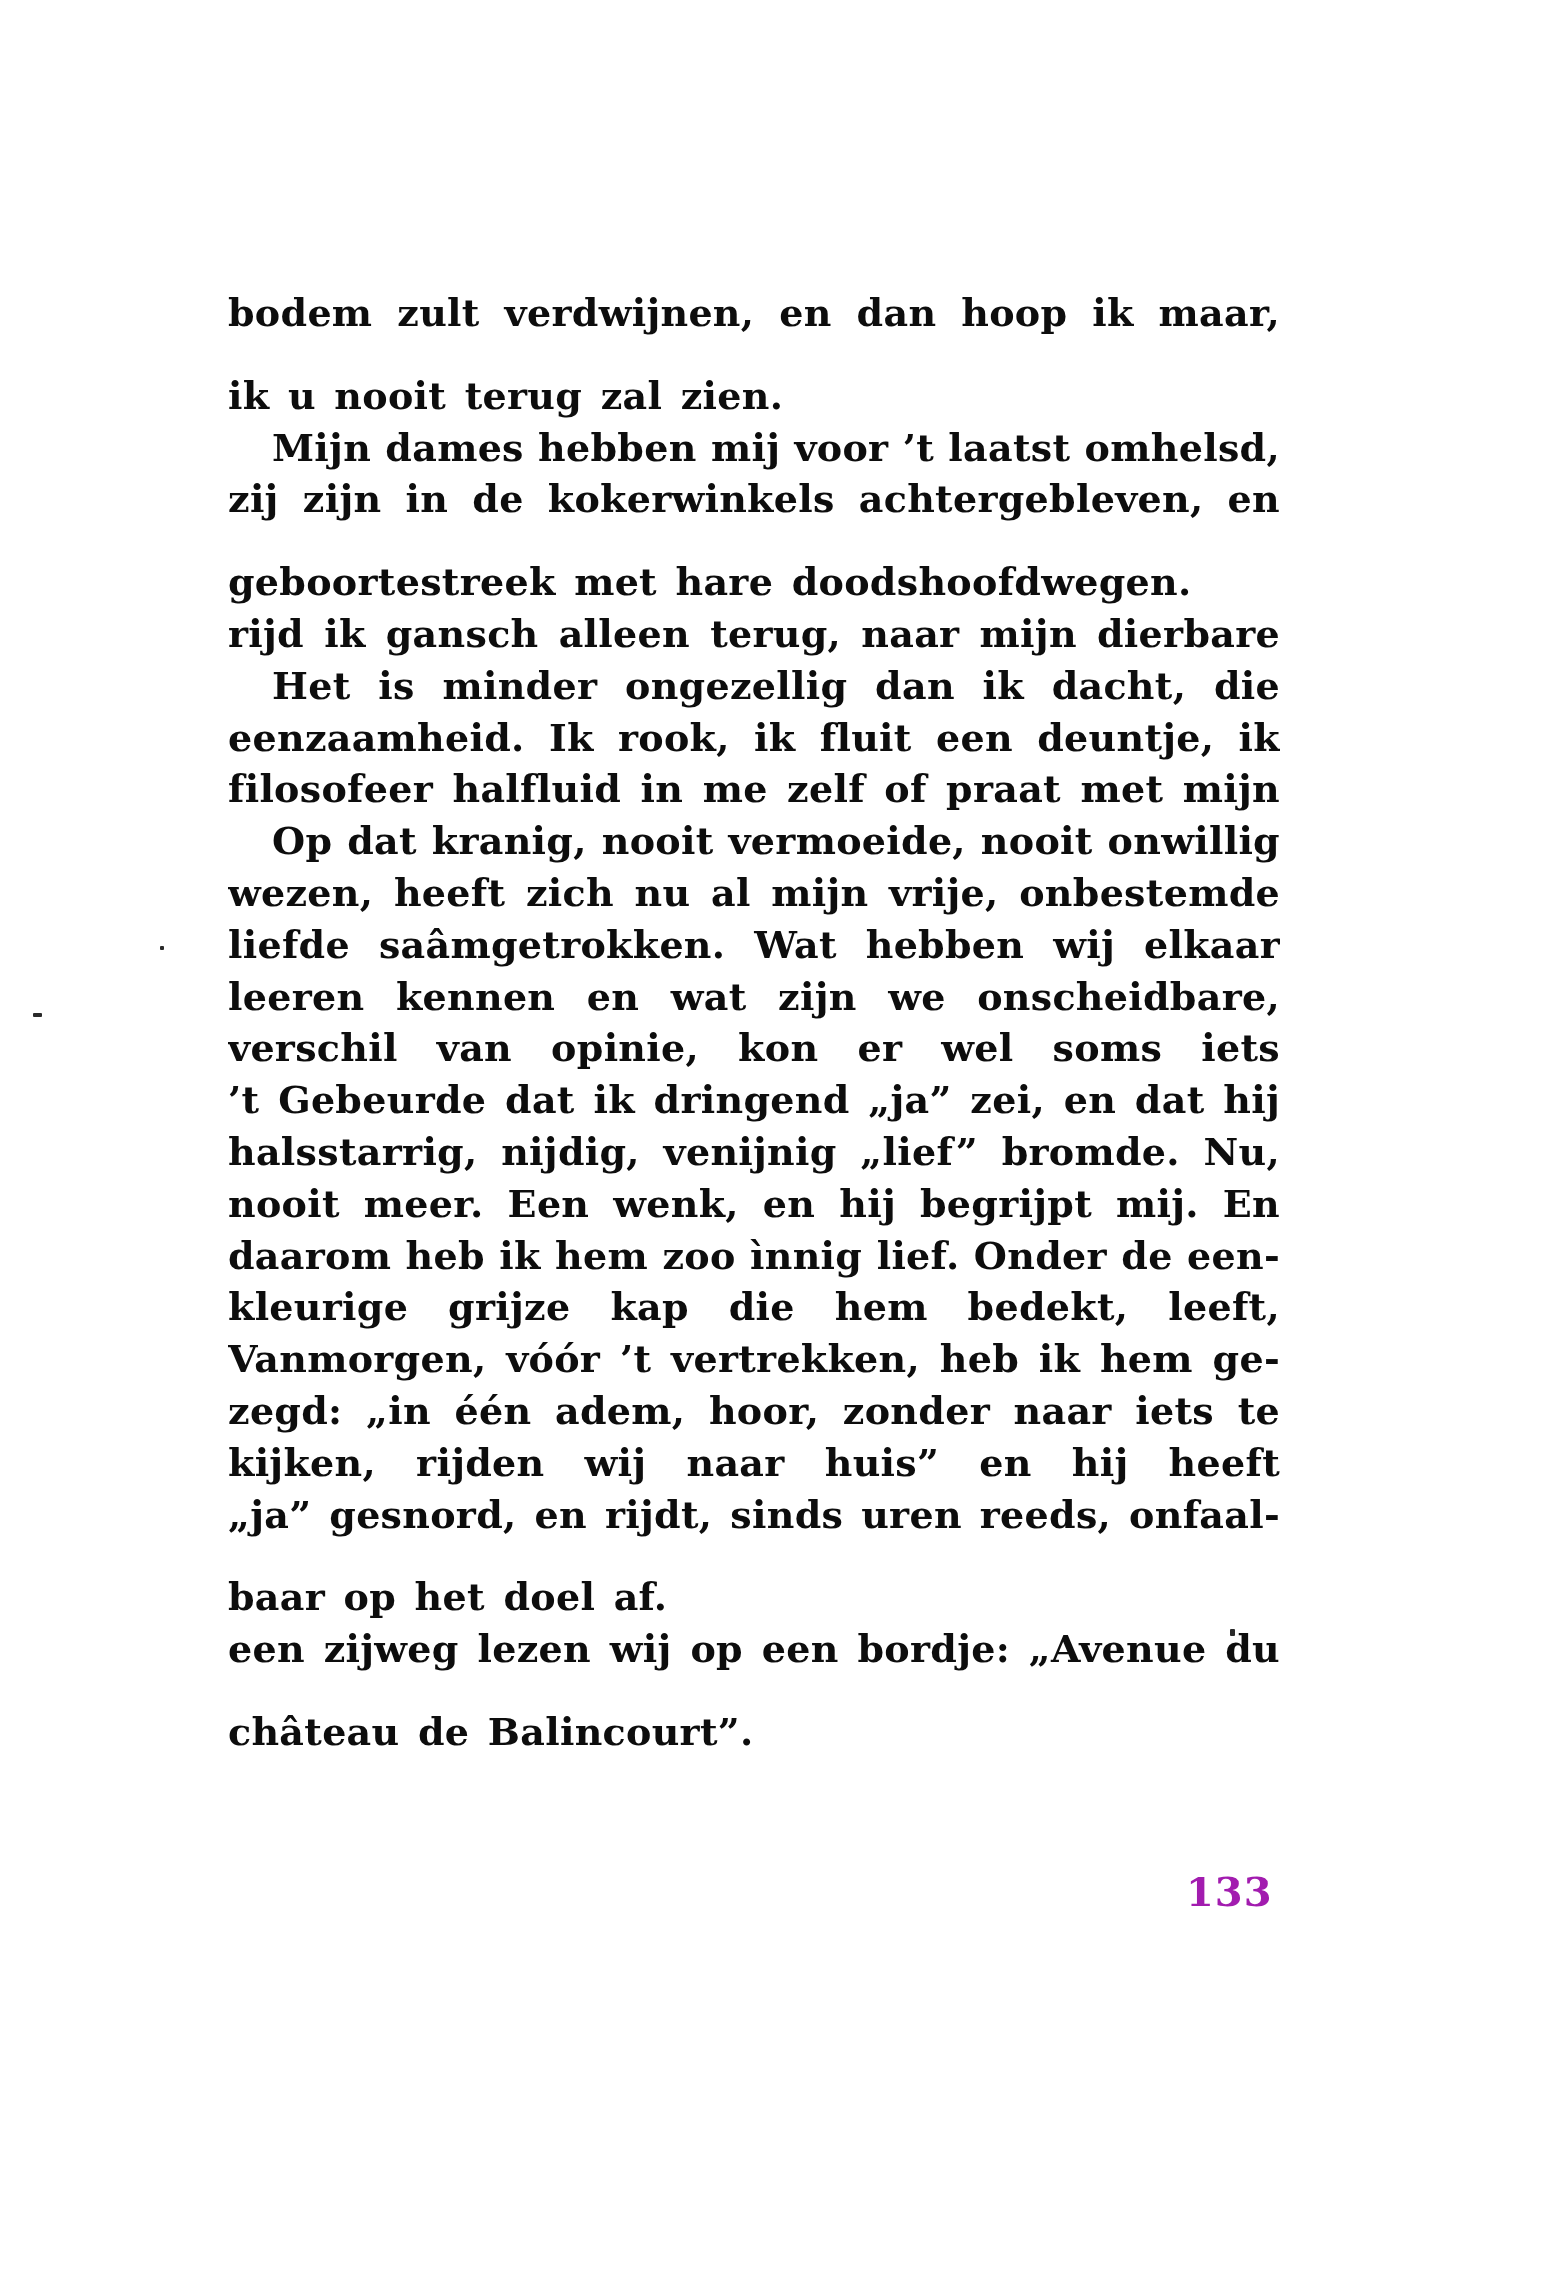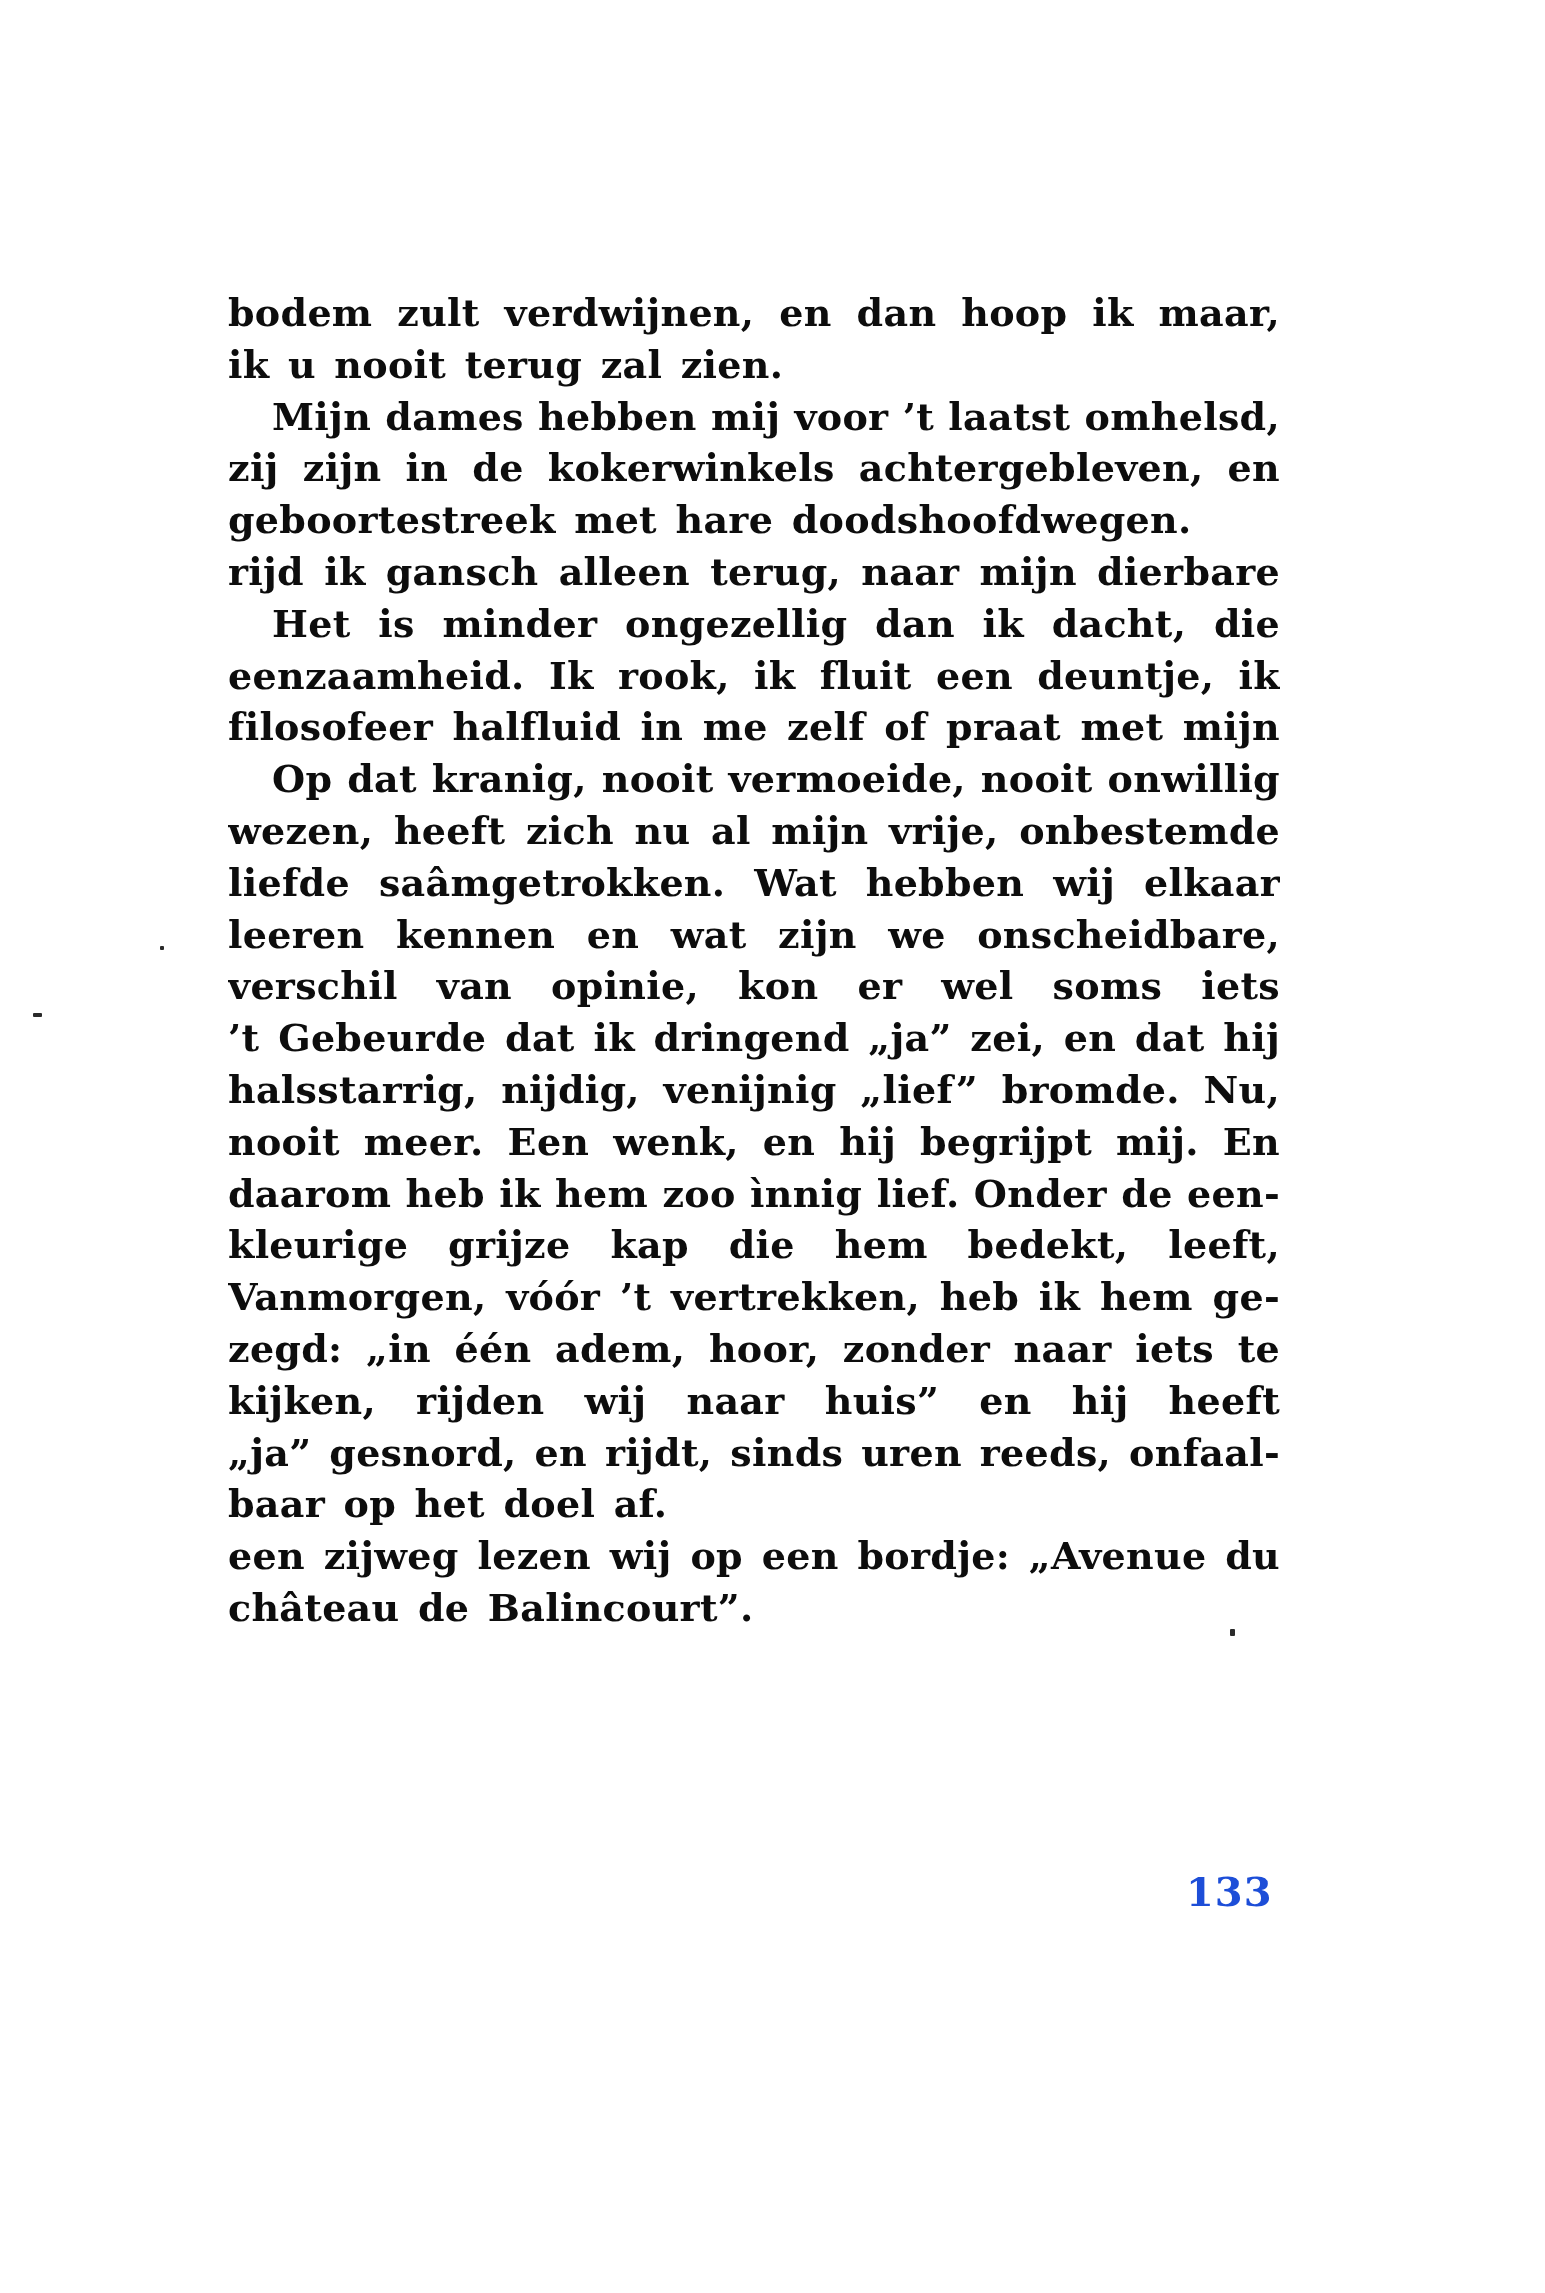--- a/index.html
+++ b/index.html
@@ -35,28 +35,29 @@
     text-align: justify;
     text-align-last: justify;
     overflow: hidden;
   }
   .line.indent {
     text-indent: 44px;
   }
   .line.para-end {
     text-align-last: left;
     word-spacing: 5px;
+    margin-top: 31px;
   }
   .line .it {
   }
   .folio {
     position: absolute;
     left: 1186px;
     top: 1868px;
-    color: #1d4ed8;
+    color: #a21caf;
     font-size: 40px;
     font-weight: 700;
     letter-spacing: 1px;
   }
   .speck {
     position: absolute;
     background: #2a2a2a;
     border-radius: 1px;
   }
   .speck-1 { left: 160px;  top: 946px;  width: 4px; height: 4px; }

